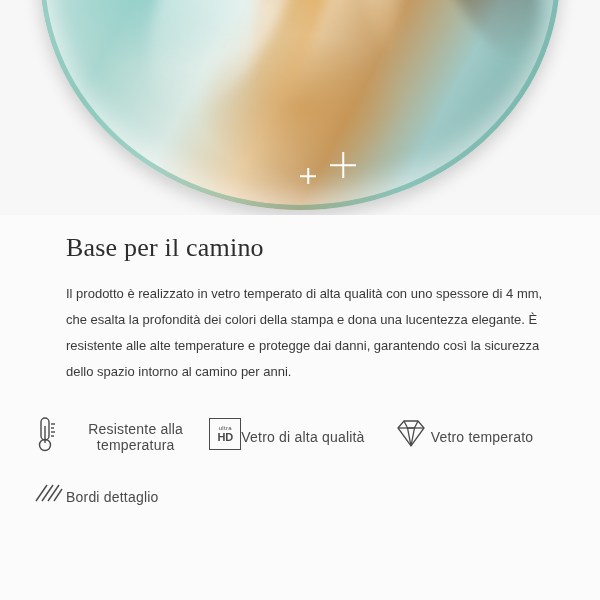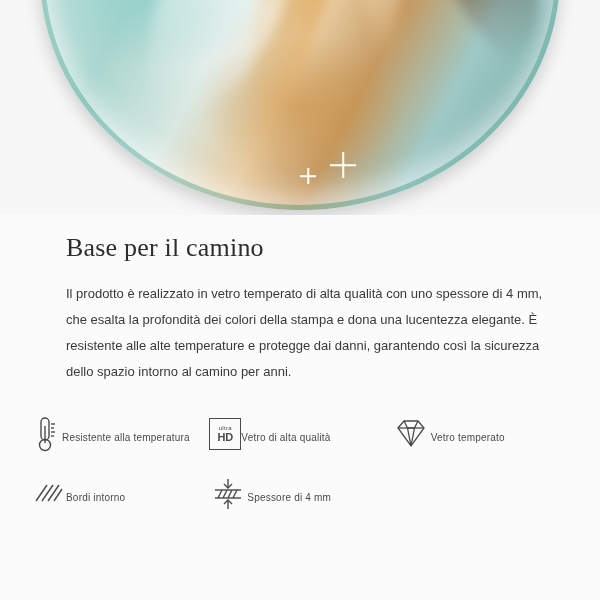--- a/index.html
+++ b/index.html
@@ -132,21 +132,21 @@
   }
   .feature-icon {
     height: 46px;
     display: flex;
     align-items: center;
     justify-content: center;
     color: #4a4a4a;
   }
   .feature-label {
     margin-top: 6px;
-    font-size: 10px;
+    font-size: 14px;
     color: #4a4a4a;
     text-align: center;
     letter-spacing: 0.2px;
   }
   .ultrahd-box {
     width: 30px;
     height: 30px;
     border: 1.4px solid #4a4a4a;
     display: flex;
     flex-direction: column;
@@ -232,35 +232,18 @@
 
     <div class="feature">
       <div class="feature-icon">
         <svg width="38" height="34" viewBox="0 0 38 34" fill="none" stroke="#4a4a4a" stroke-width="1.4">
           <line x1="8" y1="24" x2="19" y2="8"></line>
           <line x1="14" y1="24" x2="25" y2="8"></line>
           <line x1="20" y1="24" x2="31" y2="8"></line>
           <line x1="26" y1="24" x2="34" y2="12"></line>
         </svg>
       </div>
-      <div class="feature-label">Bordi intorno</div>
-    </div>
-
-    <div class="feature">
-      <div class="feature-icon">
-        <svg width="38" height="36" viewBox="0 0 38 36" fill="none" stroke="#4a4a4a" stroke-width="1.4">
-          <line x1="19" y1="3" x2="19" y2="11"></line>
-          <path d="M15 8 L19 12 L23 8"></path>
-          <line x1="6" y1="14" x2="32" y2="14"></line>
-          <line x1="6" y1="22" x2="32" y2="22"></line>
-          <line x1="9" y1="22" x2="13" y2="14"></line>
-          <line x1="14" y1="22" x2="18" y2="14"></line>
-          <line x1="19" y1="22" x2="23" y2="14"></line>
-          <line x1="24" y1="22" x2="28" y2="14"></line>
-          <line x1="19" y1="25" x2="19" y2="33"></line>
-          <path d="M15 28 L19 24 L23 28"></path>
-        </svg>
-      </div>
-      <div class="feature-label">Spessore di 4 mm</div>
-    </div>
+      <div class="feature-label">Bordi dettaglio</div>
+    </div>
+
 
   </div>
 </div>
 
 </body></html>

